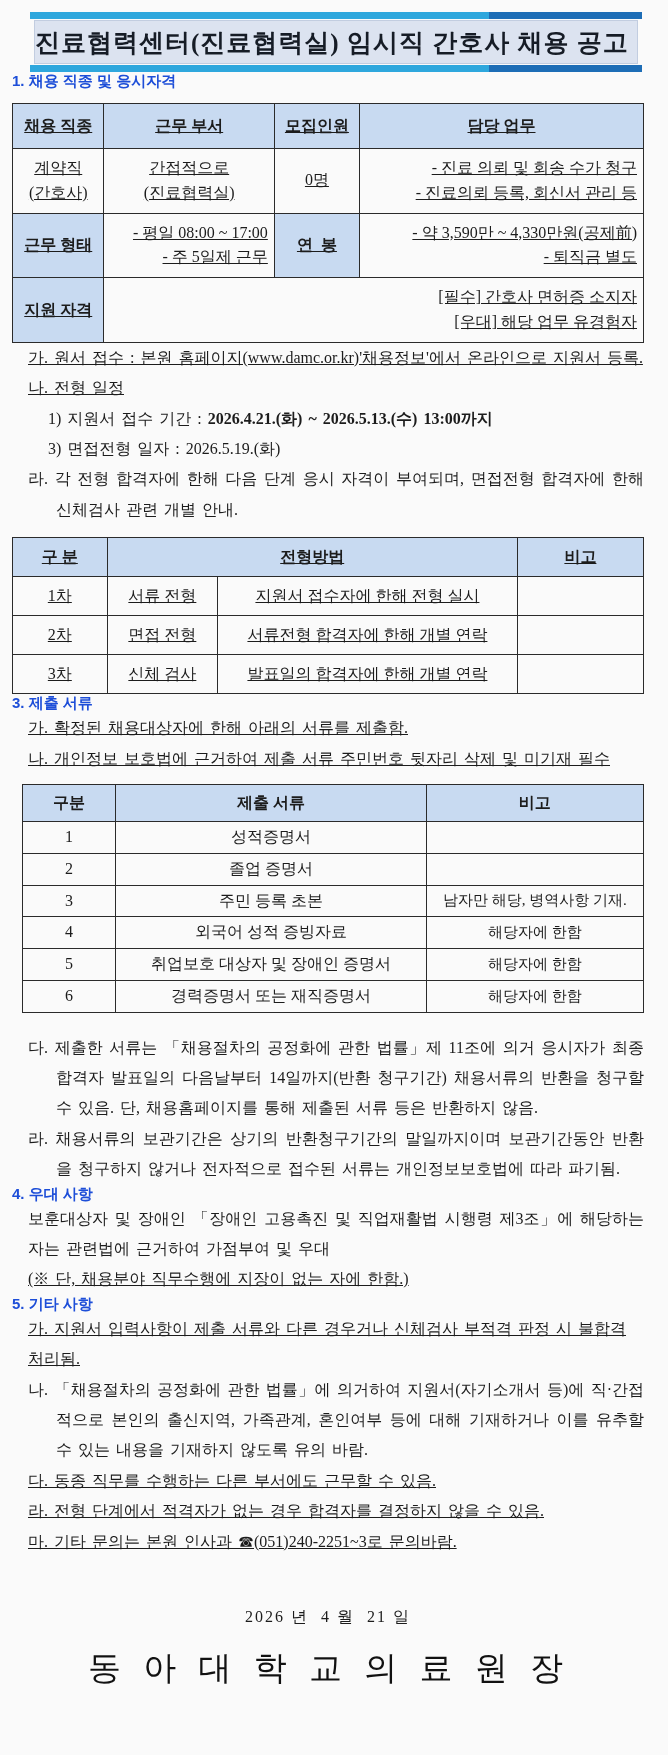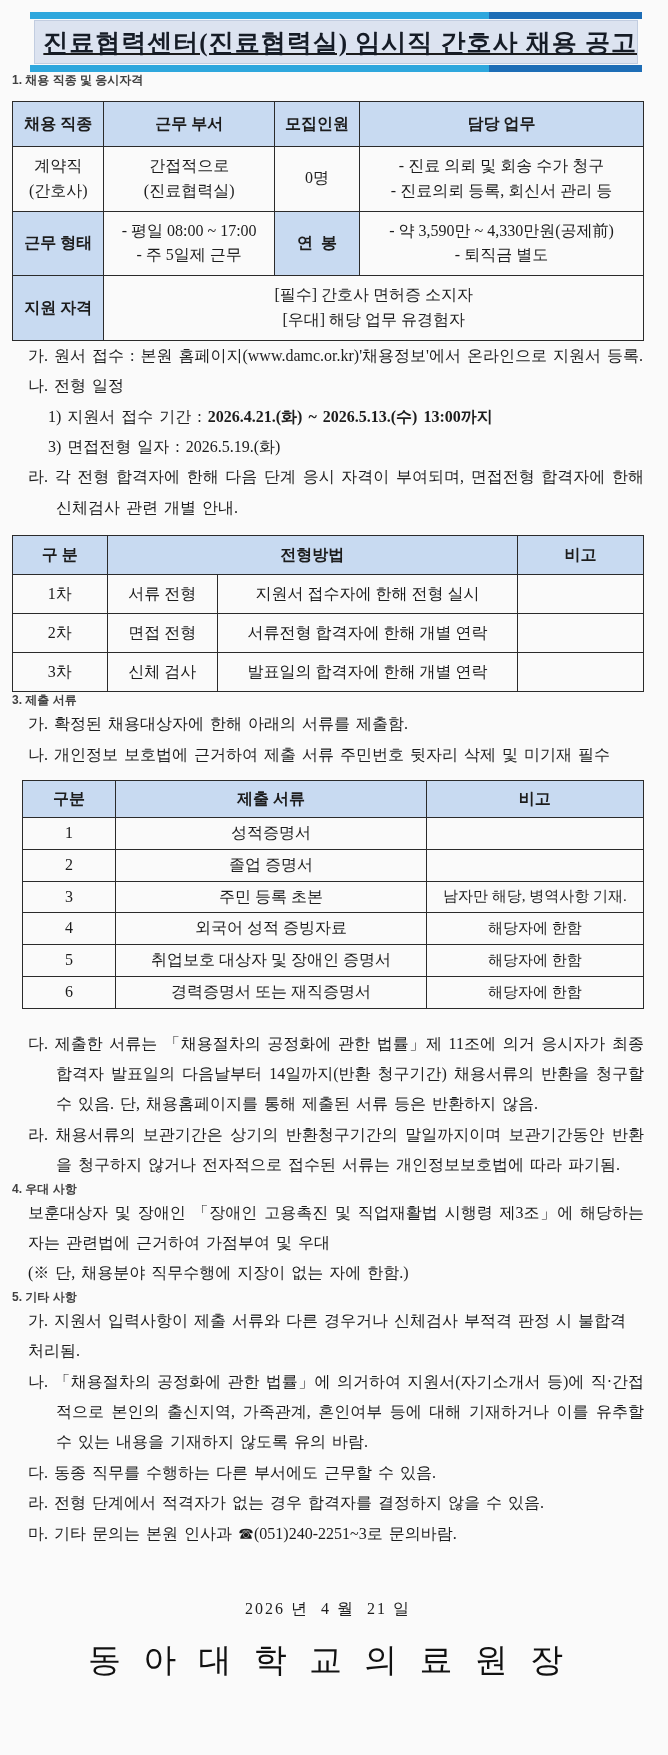--- a/index.html
+++ b/index.html
@@ -10,61 +10,61 @@
     color:#1c1c1c;
     -webkit-font-smoothing:antialiased;
   }
   .page{position:relative;width:668px;height:1755px;}
 
   
   .banner{margin:12px 26px 0 30px;}
   .banner-bar{height:7px;background:linear-gradient(to right,#2ea7dd 0%,#2ea7dd 75%,#1d6db6 75%,#1d6db6 100%);}
   .banner-panel{
     margin:1px 4px;background:#dce3f0;border:1px solid #c2cde0;
-    height:42px;display:flex;align-items:center;justify-content:flex-end;text-decoration:underline;
+    height:42px;display:flex;align-items:center;justify-content:flex-start;
   }
   .banner-panel span{
     font-family:"Liberation Serif","DejaVu Serif",serif;
     font-weight:bold;font-size:25px;letter-spacing:1px;color:#161c26;
   }
 
   
   .content{padding:0 24px 0 12px;}
   h2.sec{
     font-family:"Liberation Sans","DejaVu Sans",sans-serif;
-    font-size:12px;font-weight:bold;color:#404040;
+    font-size:15px;font-weight:bold;color:#1d4ed8;
     margin:0;padding:0;
   }
   .sec1{margin-top:40px;}
   .sec2{margin-top:44px;}
   .sec3{margin-top:30px;}
   .sec4{margin-top:42px;}
   .sec5{margin-top:36px;}
   .line{font-size:16px;line-height:1.9;word-spacing:2px;}
-  .ind1{padding-left:16px;}                      
+  .ind1{padding-left:16px;text-decoration:underline;}                      
   .ind2{padding-left:36px;}                      
   .hang{padding-left:44px;text-indent:-28px;text-align:justify;}
   .hang2{padding-left:16px;text-align:justify;}
   .b{font-weight:bold;}
 
   
   table{border-collapse:collapse;width:100%;table-layout:fixed;}
-  .tblwrap{margin-top:12px;}
+  .tblwrap{margin-top:12px;text-decoration:underline;}
   .tbl3wrap{margin-top:10px;padding-left:10px;}
   td{
     border:1.6px solid #2b2b2b;
     font-size:16px;line-height:1.55;
     text-align:center;vertical-align:middle;
     padding:4px 6px;white-space:pre-wrap;
   }
   tr.hdr td, td.lbl{
     background:#c8daf1;font-weight:bold;
   }
   tr.hdr td{height:30px;}
-  td.left{text-align:center;padding-left:10px;}
+  td.left{text-align:right;padding-left:10px;}
   .t1 td{padding:7px 6px;}
   .t2 td{height:30px;}
   .t3 td{height:23px;padding:3px 6px;}
   .notecell{font-size:15px;text-align:center;}
 
   
   .date-line{
     margin-top:50px;text-align:center;font-size:16px;
     white-space:pre;letter-spacing:2px;
   }

